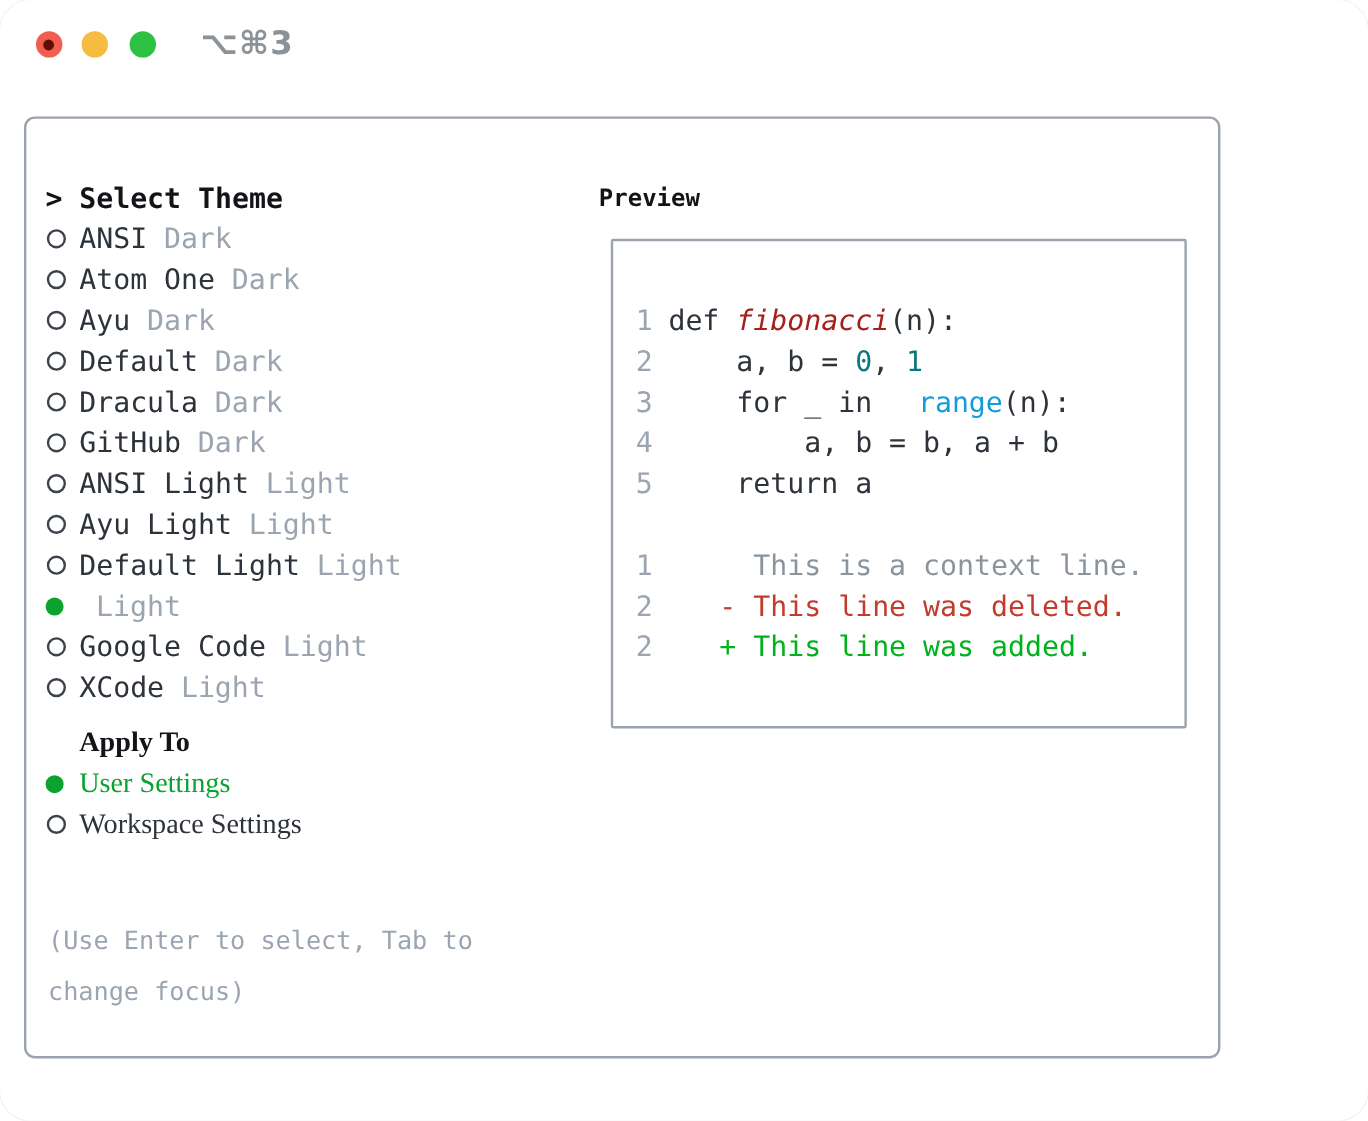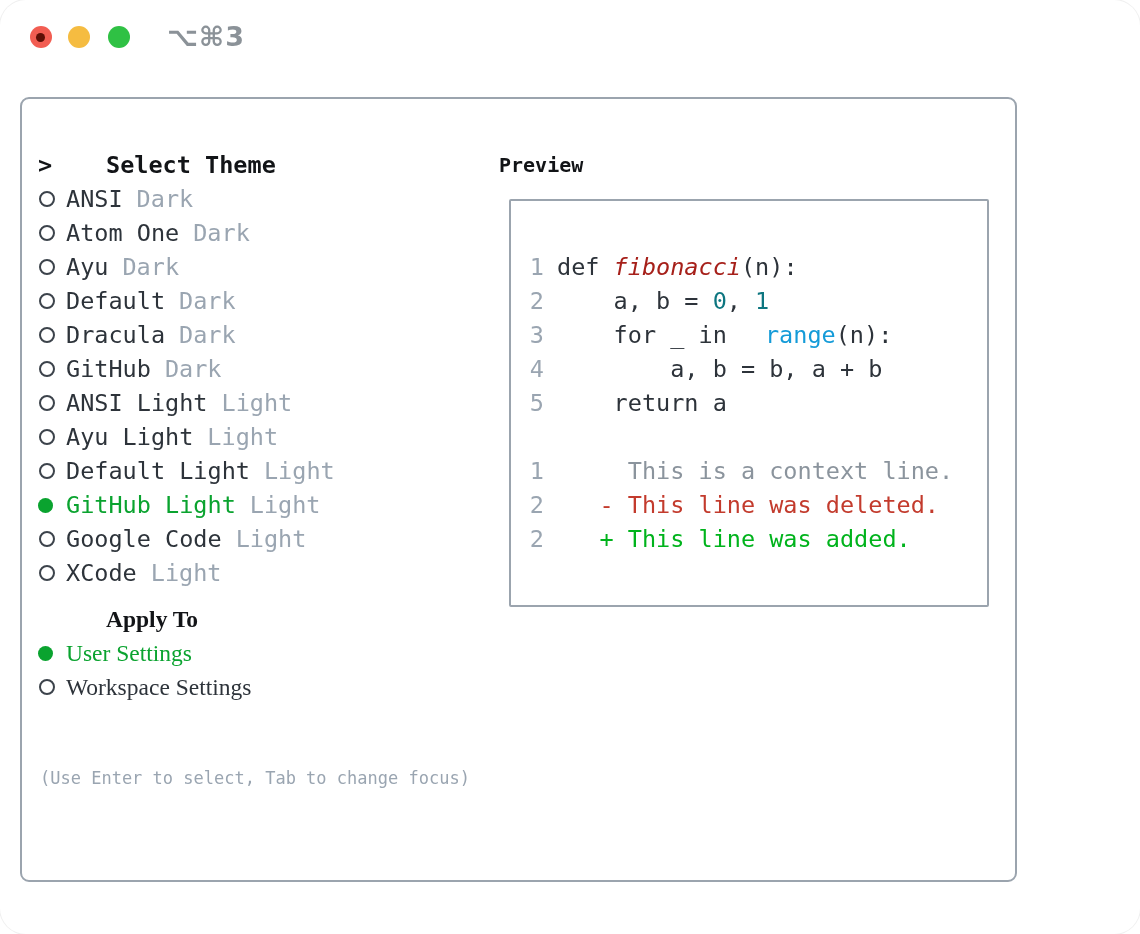--- a/index.html
+++ b/index.html
@@ -27,27 +27,27 @@
   }
   
   .list{position:absolute;}
   .theme-list{left:16px;top:49px;}
   .apply-list{left:16px;top:503px;font-family:Liberation Serif, serif;}
   .row{display:flex;align-items:center;height:34px;font-size:23.5px;}
   .marker{width:28px;display:flex;align-items:center;flex:none;}
   .arrow{font-weight:bold;color:#121417;font-size:23.5px;}
   .ring{width:12px;height:12px;border:2.5px solid #3c434b;border-radius:50%;margin-left:1px;}
   .dot{width:15px;height:15px;border-radius:50%;background:var(--green_select,#0aa32f);}
-  .hname{font-weight:bold;color:#121417;margin-left:40px;}
+  .hname{font-weight:bold;color:#121417;}
   .oname{color:#2d333a;}
   .oname.sel{color:var(--green_select,#0aa32f);}
   .variant{color:var(--muted_gray,#9aa5b1);margin-left:14px;}
   .hint{
     position:absolute;left:18px;top:664px;width:440px;
-    font-size:17px;line-height:30px;color:var(--muted_gray,#9aa5b1);
+    font-size:21px;line-height:42px;color:var(--muted_gray,#9aa5b1);
   }
   
   .preview-label{
     position:absolute;left:477px;top:49px;height:34px;line-height:34px;
     font-size:20px;font-weight:bold;color:#121417;
   }
   .preview-box{
     position:absolute;left:487px;top:100px;width:476px;height:404px;
     border:2px solid var(--border_gray,#9ba4ae);border-radius:2px;background:#fff;
   }
@@ -146,21 +146,20 @@
           <span class="marker">
             <span class="ring"></span>
           </span>
           <span class="oname">Default Light</span>
           <span class="variant">Light</span>
         </div>
         <div class="row">
           <span class="marker">
             <span class="dot"></span>
           </span>
-          <span class="oname sel">GitHub Light</span>
           <span class="variant">Light</span>
         </div>
         <div class="row">
           <span class="marker">
             <span class="ring"></span>
           </span>
           <span class="oname">Google Code</span>
           <span class="variant">Light</span>
         </div>
         <div class="row">

